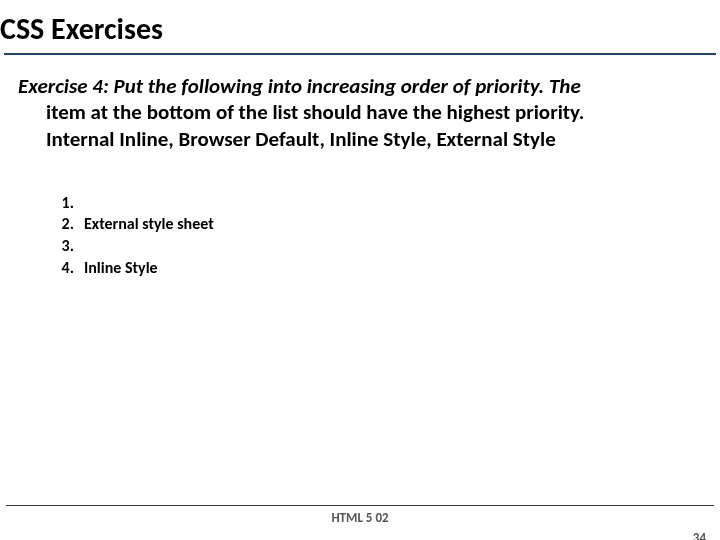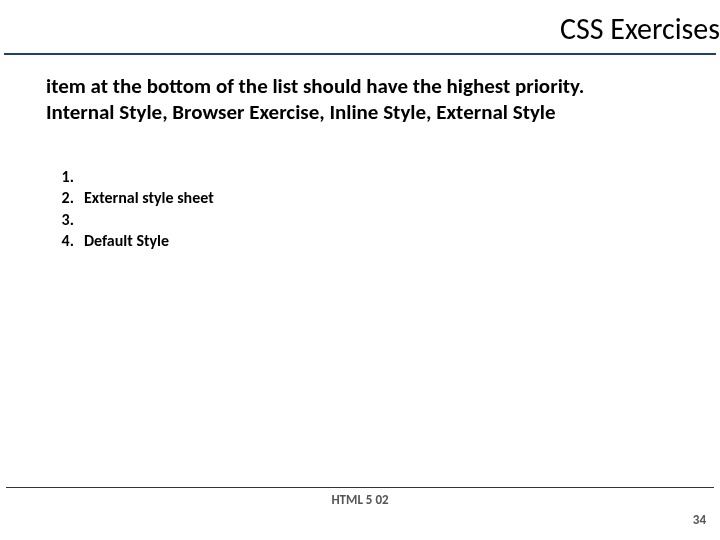--- a/index.html
+++ b/index.html
@@ -5,23 +5,23 @@
   * { margin: 0; padding: 0; box-sizing: border-box; }
   body {
     width: 720px;
     height: 540px;
     background: #fff;
     font-family: Calibri, "Segoe UI", Arial, sans-serif;
     color: #000;
     position: relative;
   }
   .title {
-    text-align: right;
+    text-align: left;
     font-size: 30px;
-    font-weight: 400;
+    font-weight: 700;
     padding-top: 10px;
     padding-bottom: 6px;
   }
   .title-rule {
     border: none;
     border-top: 2px solid #1f3e75;
     margin: 0 4px;
   }
   .content {
     padding: 18px 18px 0 18px;
@@ -36,21 +36,21 @@
   .answers {
     margin-top: 40px;
     padding-left: 40px;
     font-size: 16px;
     font-weight: 700;
   }
   .answers .row { display: flex; gap: 10px; line-height: 1.35; }
   .answers .num { width: 16px; text-align: right; }
   .footer {
     position: absolute;
-    left: 0; right: 0; bottom: 30px;
+    left: 0; right: 0; bottom: 12px;
   }
   .footer-rule {
     border: none;
     border-top: 1px solid #333;
     margin: 0 6px 4px 6px;
   }
   .footer-line {
     position: relative;
     height: 18px;
     font-size: 13px;
@@ -69,38 +69,39 @@
   }
 </style>
 </head>
 <body>
 
 <div class="title">CSS Exercises</div>
 <hr class="title-rule">
 
 <div class="content">
   <div class="prompt">
+    <span class="line1">Exercise 4: Put the following into increasing order of priority. The</span>
     <span class="line2">item at the bottom of the list should have the highest priority.</span>
-    <span class="line3">Internal Style, Browser Exercise, Inline Style, External Style</span>
+    <span class="line3">Internal Inline, Browser Default, Inline Style, External Style</span>
   </div>
 
   <div class="answers">
     <div class="row">
       <span class="num">1.</span>
     </div>
     <div class="row">
       <span class="num">2.</span>
       <span>External style sheet</span>
     </div>
     <div class="row">
       <span class="num">3.</span>
     </div>
     <div class="row">
       <span class="num">4.</span>
-      <span>Default Style</span>
+      <span>Inline Style</span>
     </div>
   </div>
 </div>
 
 <div class="footer">
   <hr class="footer-rule">
   <div class="footer-line">
     <span class="footer-center">HTML 5 02</span>
     <span class="footer-right">34</span>
   </div>

